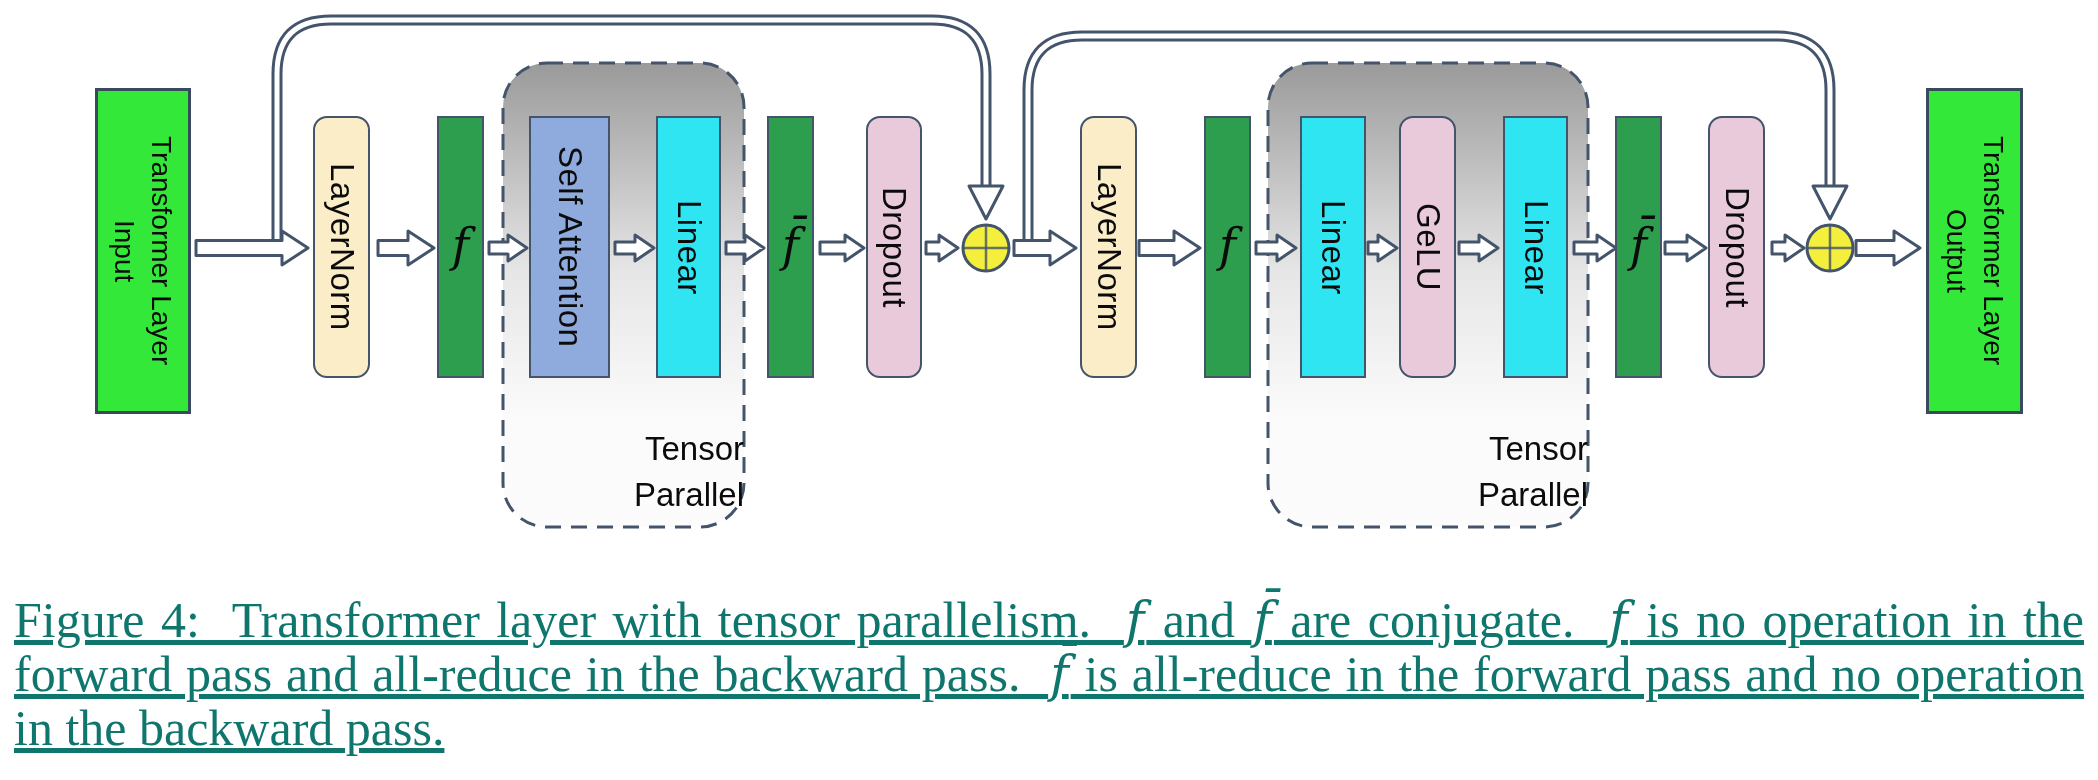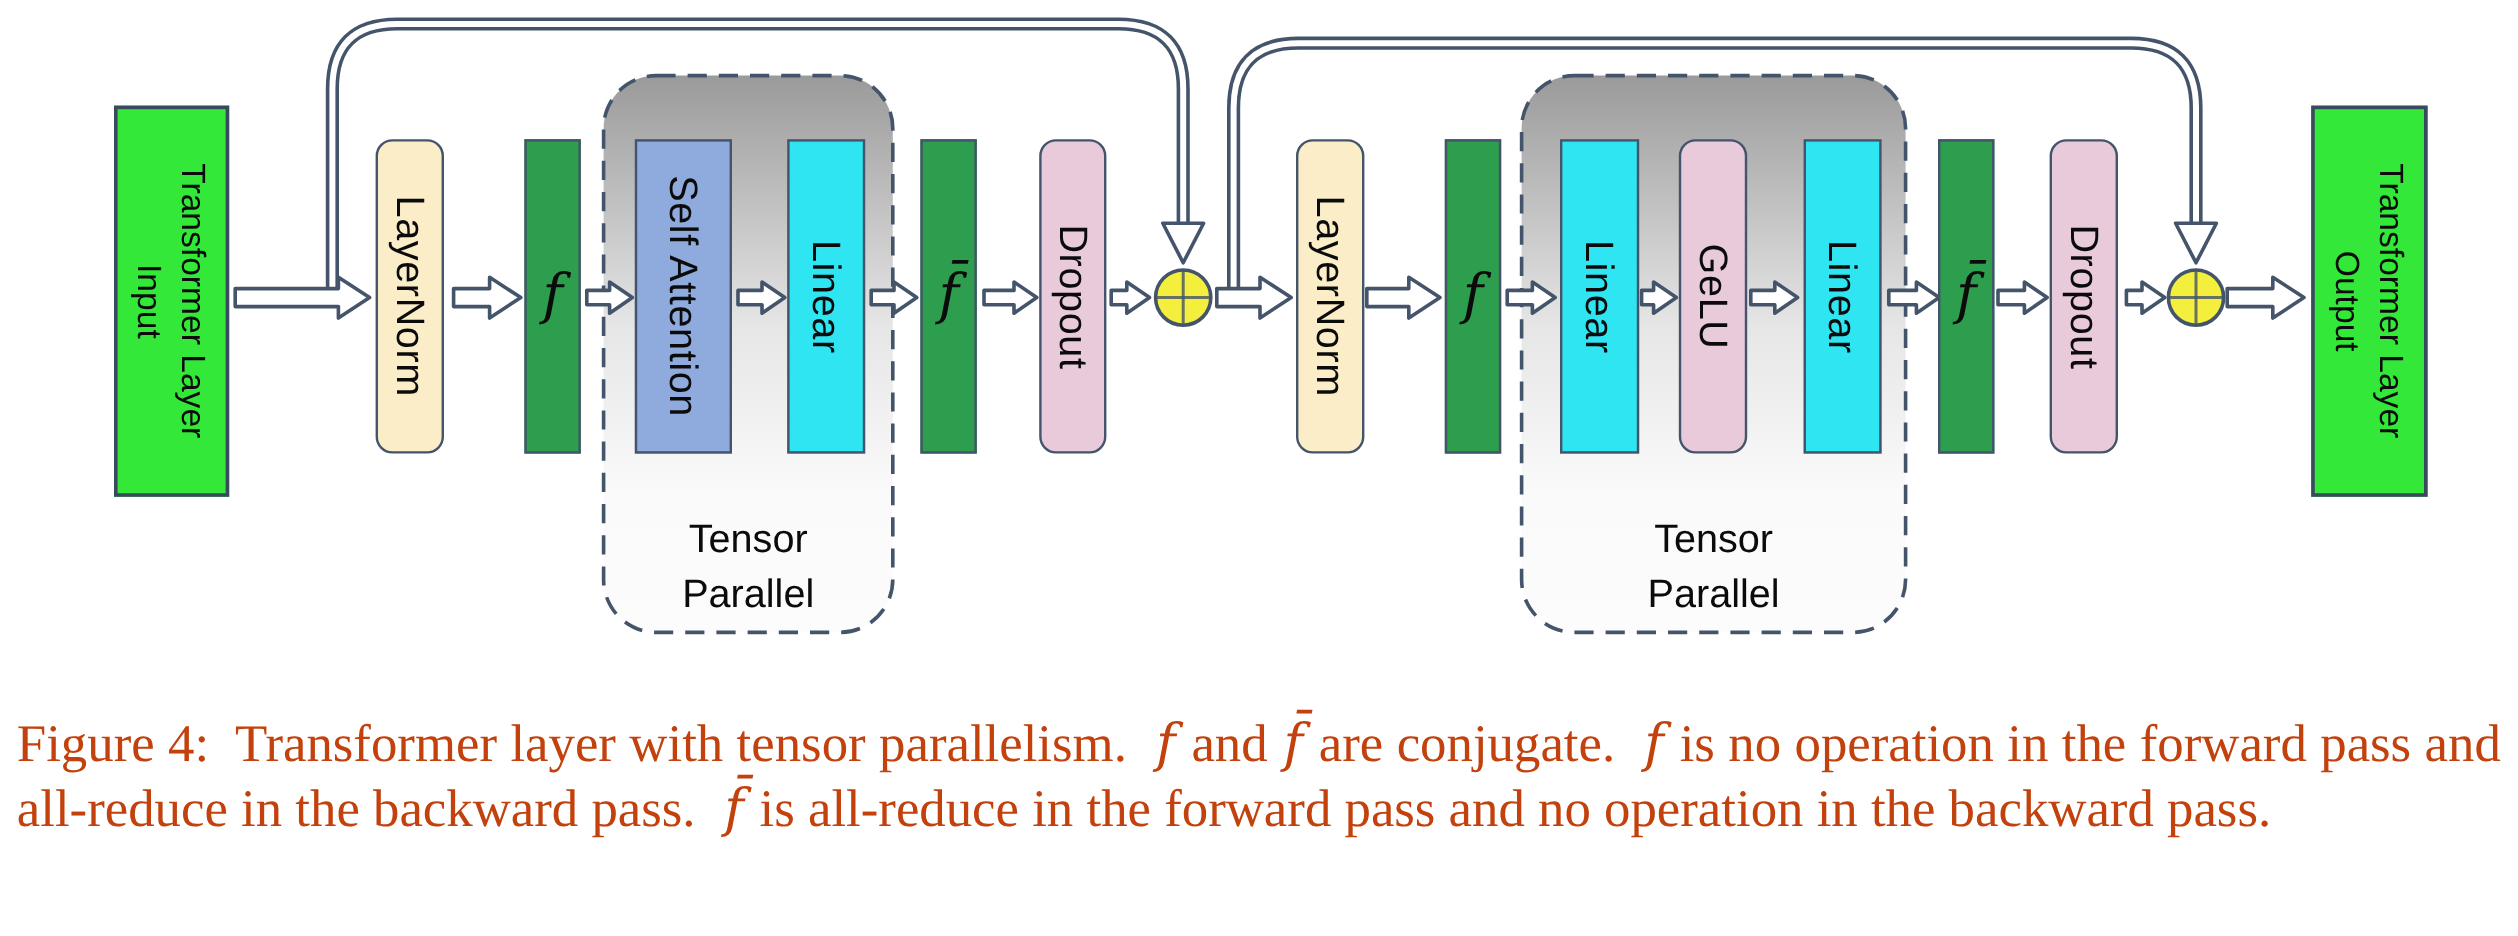--- a/index.html
+++ b/index.html
@@ -31,35 +31,35 @@
   .b-dropout1   {left:866px; top:116px; width:56px;  height:262px;}
   .b-ln2        {left:1080px;top:116px; width:57px;  height:262px;}
   .b-f2         {left:1204px;top:116px; width:47px;  height:262px;}
   .b-linear2    {left:1300px;top:116px; width:66px;  height:262px;}
   .b-gelu       {left:1399px;top:116px; width:57px;  height:262px;}
   .b-linear3    {left:1503px;top:116px; width:65px;  height:262px;}
   .b-fbar2      {left:1615px;top:116px; width:47px;  height:262px;}
   .b-dropout2   {left:1708px;top:116px; width:57px;  height:262px;}
   .b-output     {left:1926px;top:88px;  width:97px;  height:326px;}
   
-  .tp-label{position:absolute;z-index:1;text-align:center;font-size:33px;line-height:46px;color:#0b0b0b;}
+  .tp-label{position:absolute;z-index:1;text-align:right;font-size:33px;line-height:46px;color:#0b0b0b;}
   .tp1-label{left:503px;top:426px;width:241px;}
   .tp2-label{left:1268px;top:426px;width:320px;}
   
   .barrow{fill:#ffffff;stroke:#44546A;stroke-width:3;stroke-linejoin:round;}
   .pipe-outer{fill:none;stroke:#44546A;stroke-width:11;}
   .pipe-inner{fill:none;stroke:#ffffff;stroke-width:5;}
   .pipe-head{fill:#ffffff;stroke:#44546A;stroke-width:3;stroke-linejoin:round;}
   .tp-rect{stroke:#44546A;stroke-width:3;stroke-dasharray:16 10;}
   .addc{fill:#F4EF3D;stroke:#44546A;stroke-width:3;}
   .addx{stroke:#44546A;stroke-width:2.5;opacity:.8;}
   
   .caption{position:absolute;left:14px;top:593px;width:2070px;z-index:1;
-           font-family:"Liberation Serif","DejaVu Serif",serif;font-size:44px;line-height:54px;
-           color:#c2410c;text-align:justify;}
+           font-family:"Liberation Serif","DejaVu Serif",serif;font-size:50px;line-height:54px;
+           color:#0f766e;text-align:justify;text-decoration:underline;}
   .seg-roman{}
   .seg-math{font-family:"DejaVu Serif",serif;font-style:italic;padding:0 2px;}
 </style>
 </head>
 <body>
 
 <div class="stage">
 
   <svg class="wires" width="2098" height="570" viewBox="0 0 2098 570">
     <defs>

